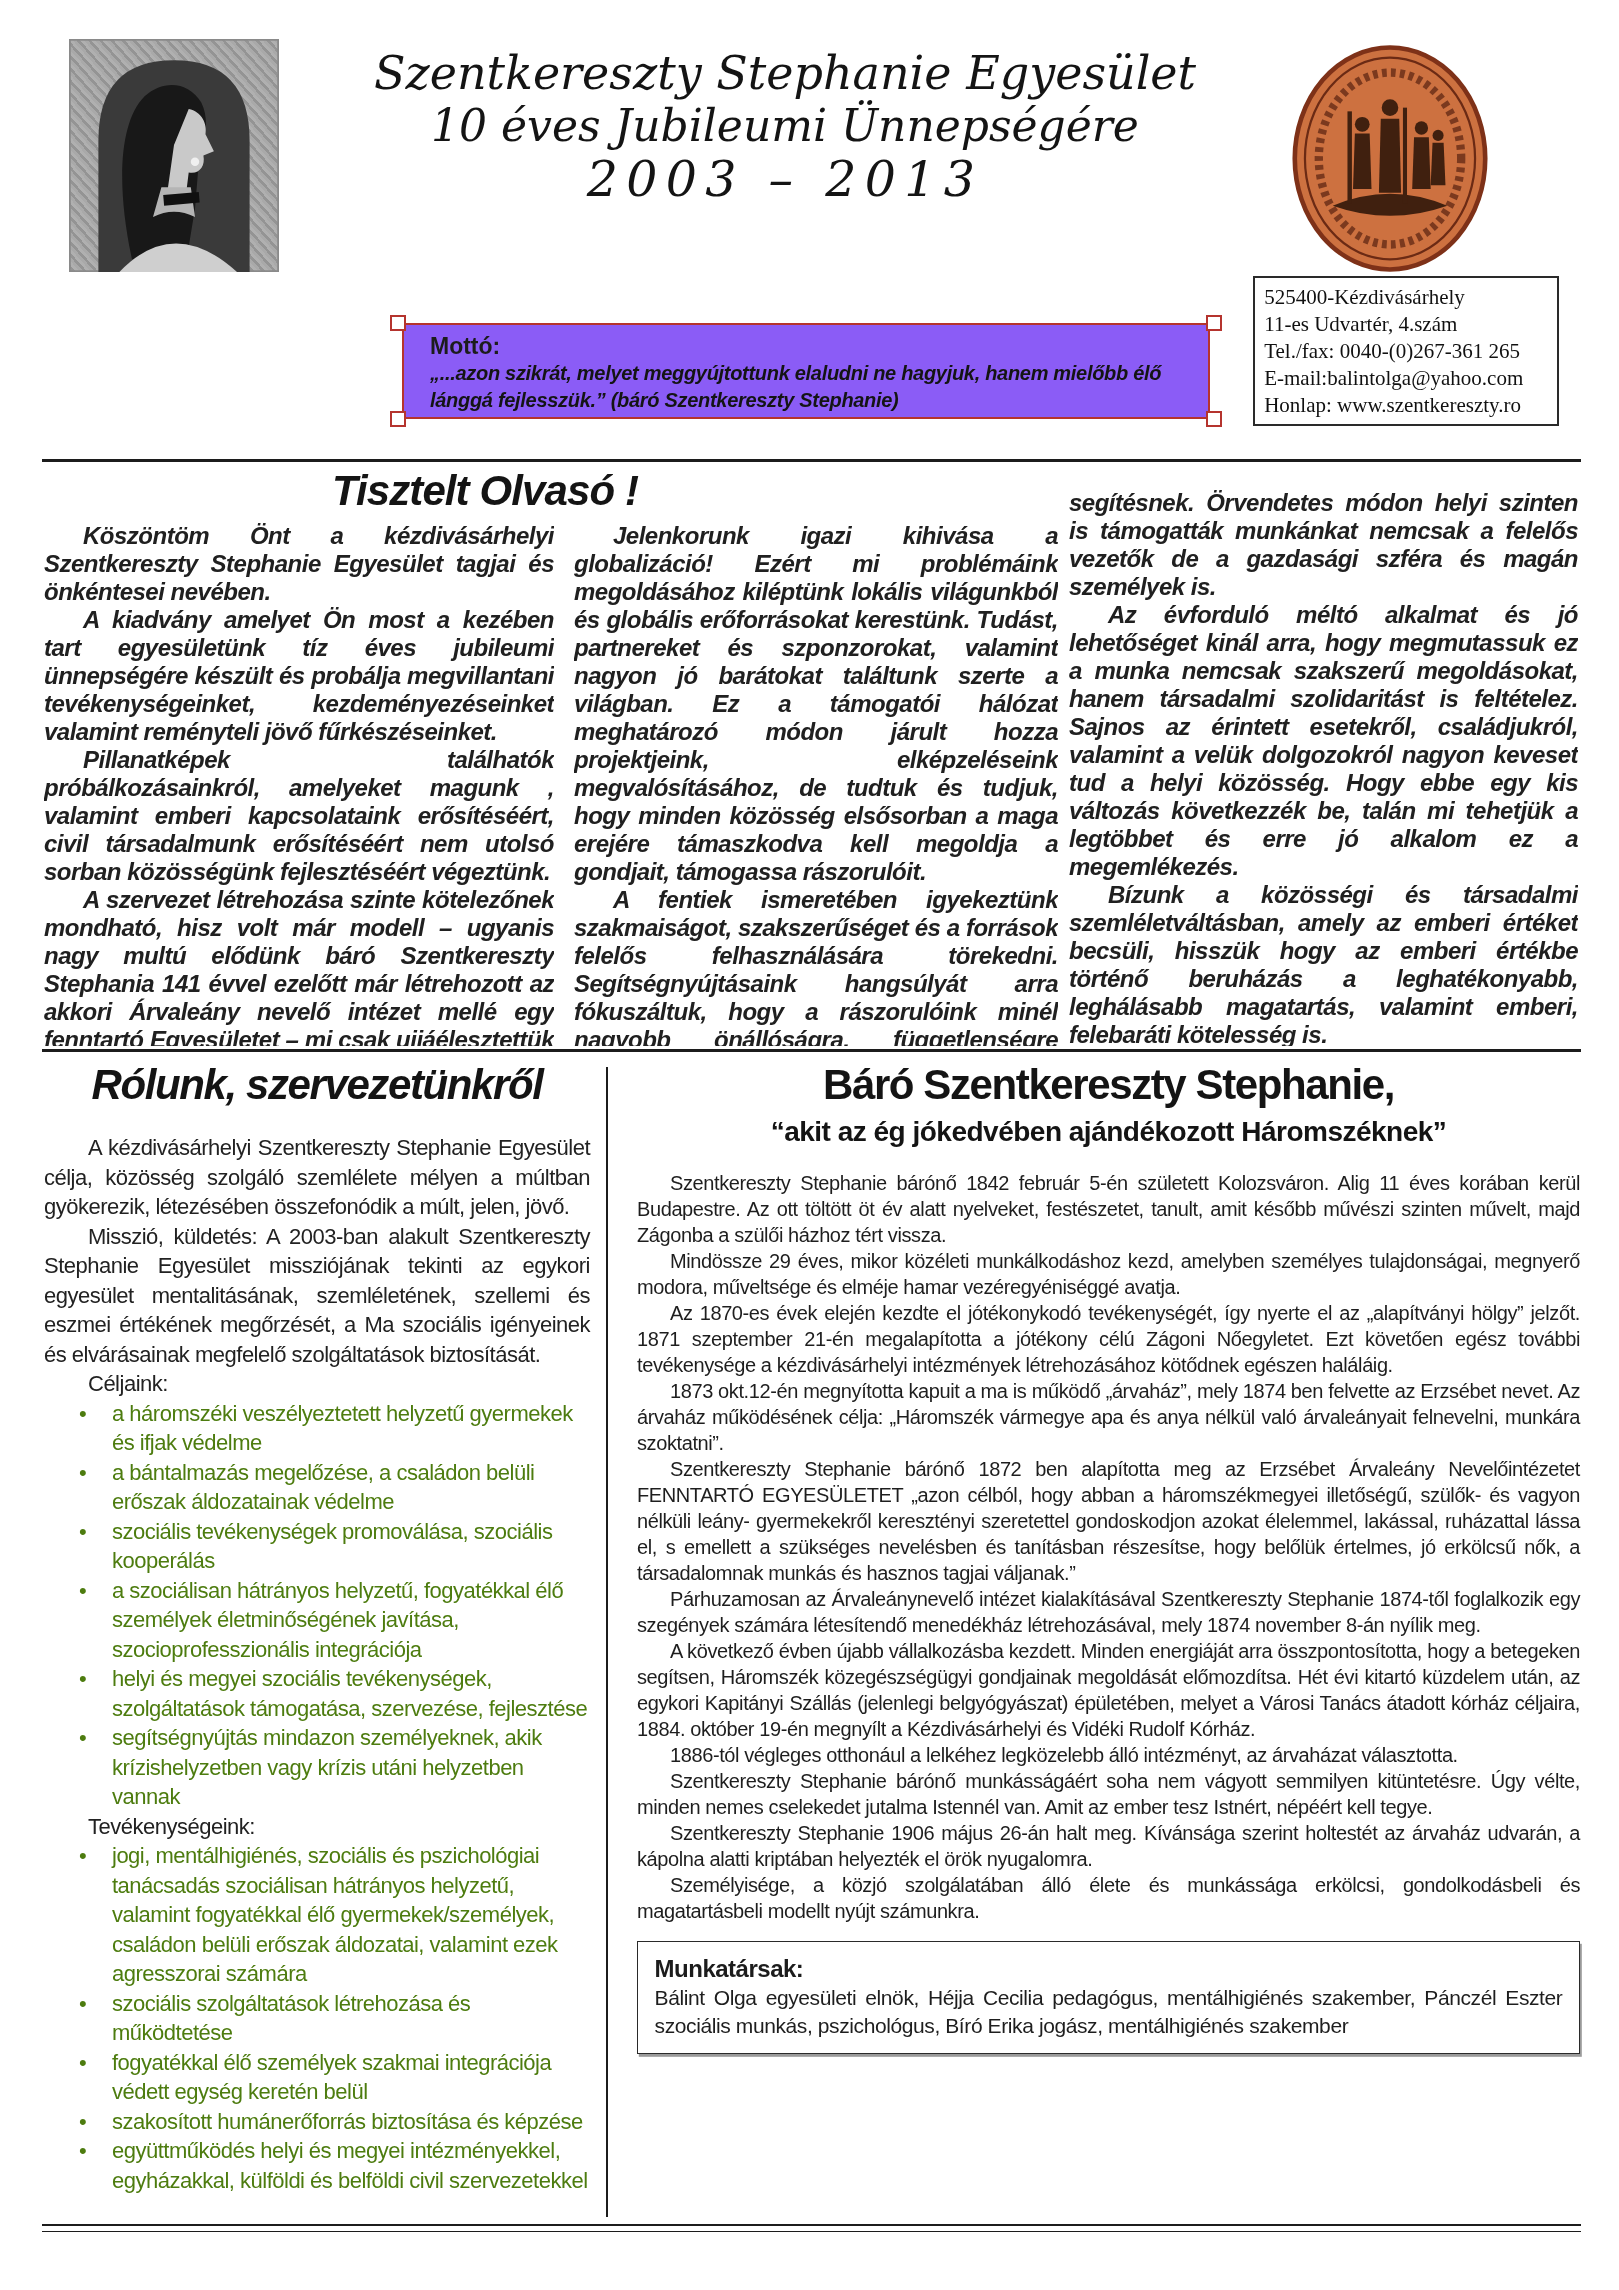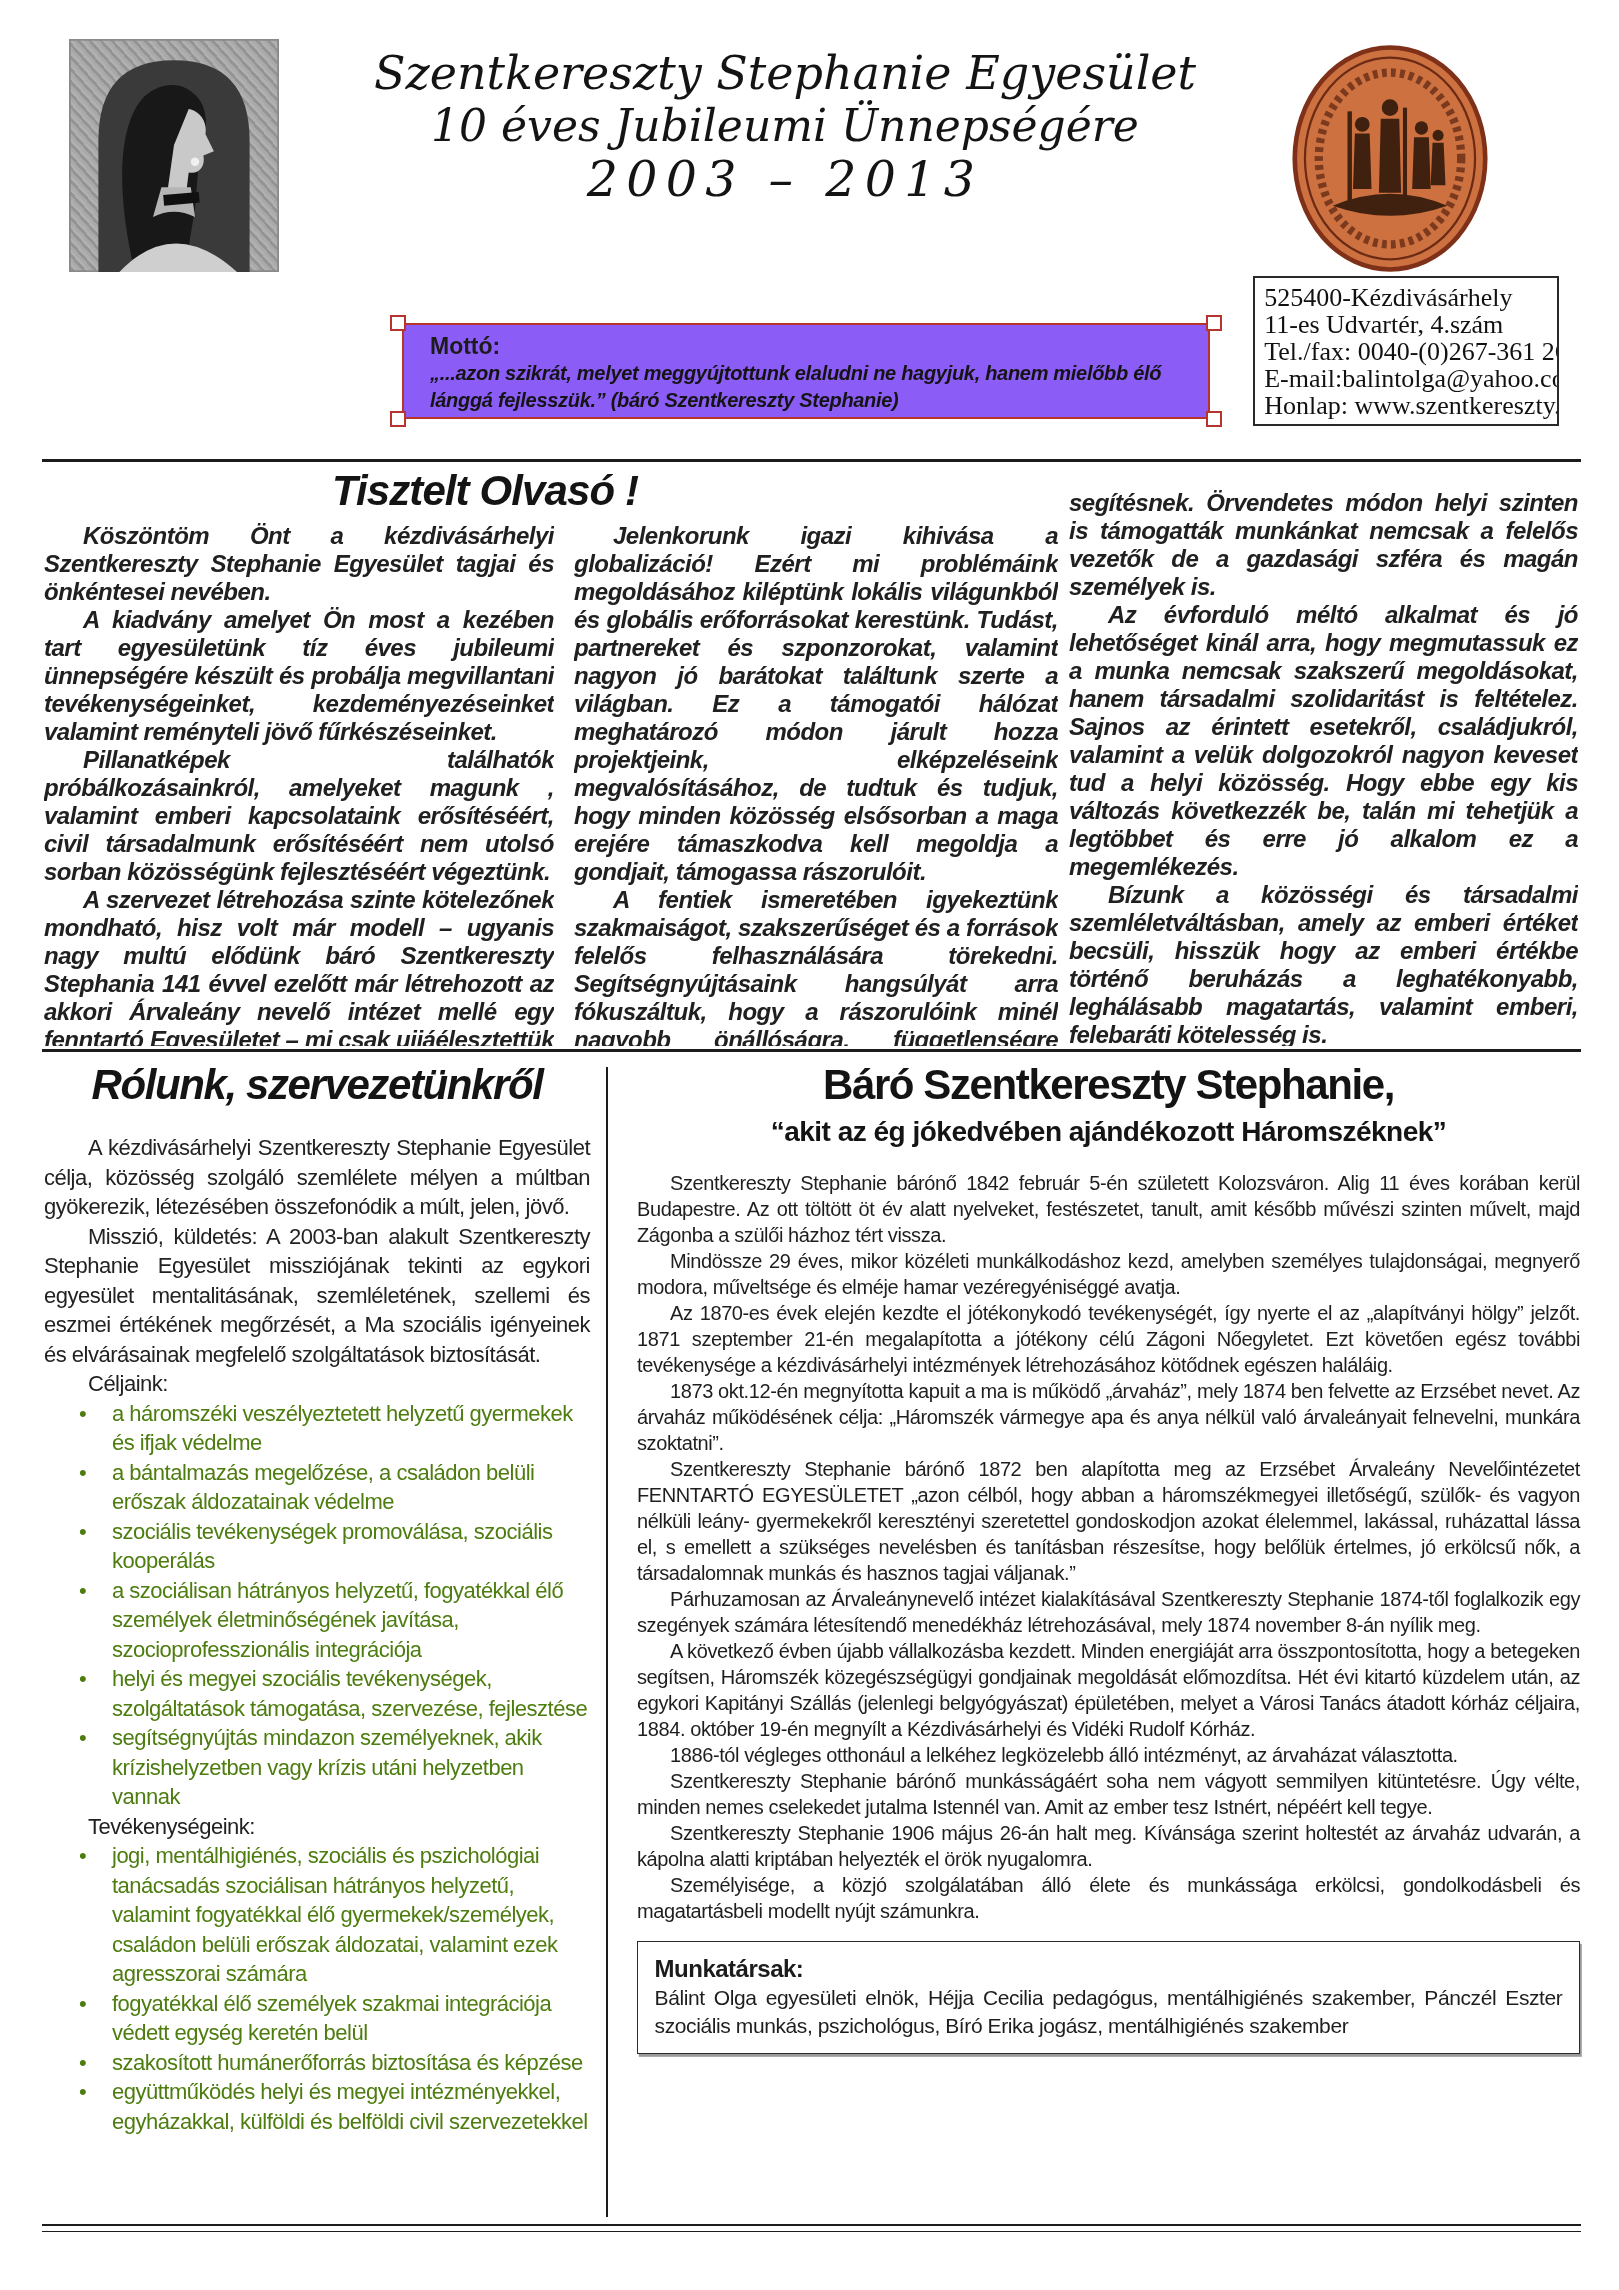--- a/index.html
+++ b/index.html
@@ -22,21 +22,21 @@
   }
   #assoc-title .t1{font-size:46px;line-height:54px;}
   #assoc-title .t2{font-size:44px;line-height:52px;}
   #assoc-title .t3{font-size:49px;line-height:55px;letter-spacing:8.3px;}
   #seal{left:1292px;top:44px;width:196px;height:229px;}
   #seal svg{width:100%;height:100%;}
 
   #contact-box{
     left:1253px;top:276px;width:306px;height:150px;box-sizing:border-box;
     border:2.8px solid #2a2a2a;padding:5.5px 9.2px;background:#fff;
-    font-family:"Liberation Serif",serif;font-size:26px;line-height:27px;
+    font-family:"Liberation Serif",serif;font-size:21px;line-height:27px;
     color:#111;white-space:nowrap;overflow:hidden;
   }
 
   #motto-box{
     left:402px;top:323px;width:808px;height:96px;box-sizing:border-box;
     border:2.8px solid #b5342e;padding:6.5px 16.6px 5.5px 26px;background:#8b5cf6;
   }
   .knot{
     position:absolute;width:12px;height:12px;border:2.8px solid #b5342e;background:#fff;
   }
@@ -220,20 +220,21 @@
         <div class="bullet-item">a háromszéki veszélyeztetett helyzetű gyermekek és ifjak védelme</div>
         <div class="bullet-item">a bántalmazás megelőzése, a családon belüli erőszak áldozatainak védelme</div>
         <div class="bullet-item">szociális tevékenységek promoválása, szociális kooperálás</div>
         <div class="bullet-item">a szociálisan hátrányos helyzetű, fogyatékkal élő személyek életminőségének javítása, szocioprofesszionális integrációja</div>
         <div class="bullet-item">helyi és megyei szociális tevékenységek, szolgáltatások támogatása, szervezése, fejlesztése</div>
         <div class="bullet-item">segítségnyújtás mindazon személyeknek, akik krízishelyzetben vagy krízis utáni helyzetben vannak</div>
       </div>
     <div class="list-label">Tevékenységeink:</div>
     <div class="blist">
         <div class="bullet-item">jogi, mentálhigiénés, szociális és pszichológiai tanácsadás szociálisan hátrányos helyzetű, valamint fogyatékkal élő gyermekek/személyek, családon belüli erőszak áldozatai, valamint ezek agresszorai számára</div>
+        <div class="bullet-item">szociális szolgáltatások létrehozása és működtetése</div>
         <div class="bullet-item">fogyatékkal élő személyek szakmai integrációja védett egység keretén belül</div>
         <div class="bullet-item">szakosított humánerőforrás biztosítása és képzése</div>
         <div class="bullet-item">együttműködés helyi és megyei intézményekkel, egyházakkal, külföldi és belföldi civil szervezetekkel</div>
       </div>
   </div>
 </div>
 
 <div class="abs" id="bio">
   <div id="bio-title">Báró Szentkereszty Stephanie,</div>
   <div id="bio-subtitle">“akit az ég jókedvében ajándékozott Háromszéknek”</div>

